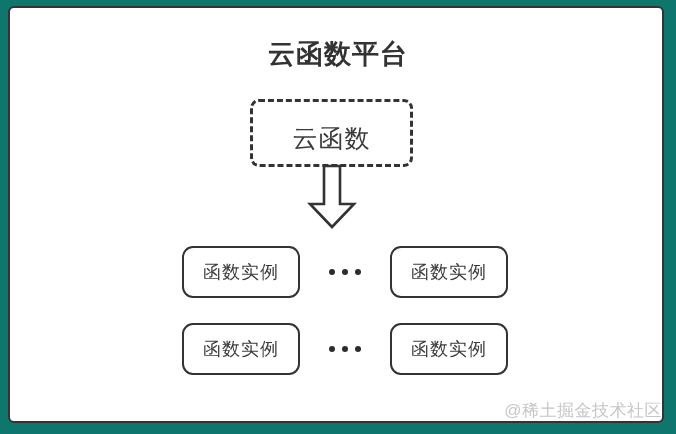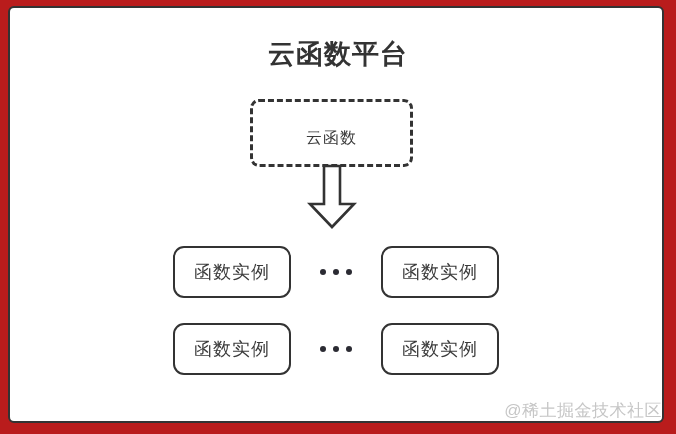--- a/index.html
+++ b/index.html
@@ -14,21 +14,21 @@
     overflow: hidden;
     position: relative;
   }
 
   #canvas {
     position: absolute;
     left: 0;
     top: 0;
     width: 676px;
     height: 434px;
-    background: #b91c1c;
+    background: #0f766e;
   }
 
   
   .platform-frame {
     position: absolute;
     left: 8px;
     top: 6px;
     width: 656px;
     height: 417px;
     box-sizing: border-box;
@@ -61,40 +61,40 @@
     height: 68px;
     box-sizing: border-box;
     border: 3px dashed #333333;
     border-radius: 9px;
     background: #ffffff;
     display: flex;
     align-items: center;
     justify-content: center;
   }
   .function-node-label {
-    font-size: 16px;
+    font-size: 25px;
     color: #3a3a3a;
     letter-spacing: 1px;
     white-space: nowrap;
     margin-top: 10px;
   }
 
   
   .block-arrow {
     position: absolute;
     left: 302px;
     top: 164px;
     width: 60px;
     height: 66px;
   }
 
   
   .instance-row {
     position: absolute;
-    left: 8px;
+    left: 17px;
     width: 656px;
     height: 52px;
     display: flex;
     align-items: center;
     justify-content: center;
   }
   .instance-row.row-1 { top: 246px; }
   .instance-row.row-2 { top: 323px; }
 
   .instance-box {

